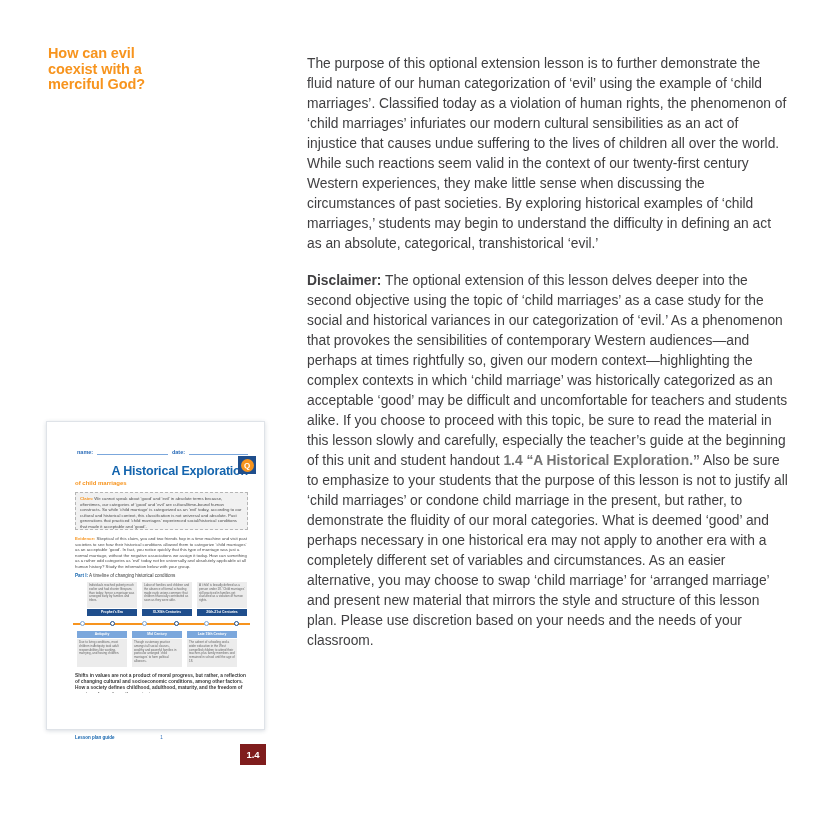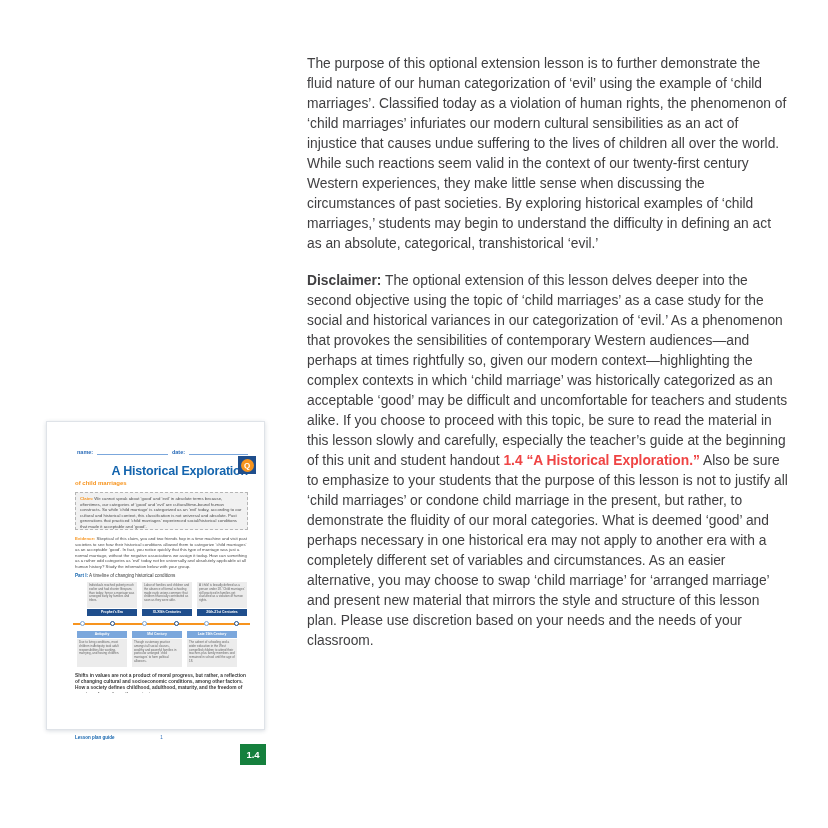--- a/index.html
+++ b/index.html
@@ -17,21 +17,21 @@
   }
 
   
   .main { position:absolute; left:307px; top:44px; width:482px; }
   .eyebrow { color:#F7941E; font-size:17px; font-weight:500; }
   h1.title { color:#0E56A0; font-size:31px; font-weight:bold; letter-spacing:-0.4px; margin-top:3px; }
   h2.stage { color:#0E56A0; font-size:19.5px; font-weight:bold; margin-top:19px; letter-spacing:-0.2px; }
   h3.overview-h { color:#1565AE; font-size:14.5px; font-weight:bold; margin-top:15px; }
   p.body-p { color:#414042; font-size:13.8px; line-height:20px; margin-top:10px; }
   p.disclaimer { margin-top:17px; }
-  .handout-link { color:#ef4444; font-weight:bold; text-decoration:none; cursor:pointer; }
+  .handout-link { color:#737373; font-weight:bold; text-decoration:none; cursor:pointer; }
 
   
   .thumb {
     position:absolute; left:46px; top:421px; width:219px; height:309px;
     background:#ffffff; border:1px solid #DFE3E8;
     box-shadow:0 1px 4px rgba(40,60,90,0.18);
   }
   .ws { position:relative; width:100%; height:100%; overflow:visible; font-family:"Liberation Sans", sans-serif; }
   .ws-logo { position:absolute; top:7px; right:8px; width:18px; height:18px; background:#1F4E8C;
     display:flex; align-items:center; justify-content:center; }
@@ -62,28 +62,31 @@
   .tl-bar.navy { background:#1F4E8C; }
   .tl-bar.light { background:#7BA7DC; margin-top:0; margin-bottom:1px; }
   .tl-line { position:relative; height:2px; background:#F7941E; margin:7px 0 6px 0; }
   .tl-dot { position:absolute; top:-2.5px; width:5px; height:5px; border-radius:50%; background:#ffffff; }
   .tl-dot.l { border:1.5px solid #7BA7DC; }
   .tl-dot.d { border:1.5px solid #1F4E8C; }
 
   .ws-summary { margin:6px 16px 0 28px; font-size:4.8px; line-height:6.2px; font-weight:bold; color:#3A3A3A; height:20px; overflow:hidden; }
   .ws-footer { position:absolute; left:28px; right:16px; bottom:16px; font-size:4.5px; font-weight:bold; color:#1565AE; }
   .ws-footer-page { position:absolute; left:50%; transform:translateX(-50%); color:#2B6CB8; font-weight:normal; }
-  .ws-badge { position:absolute; right:-2px; bottom:-9px; width:26px; height:21px; background:#15803d;
+  .ws-badge { position:absolute; right:-2px; bottom:-9px; width:26px; height:21px; background:#7f1d1d;
     color:#ffffff; font-size:9.5px; font-weight:bold; display:flex; align-items:center; justify-content:center; }
 </style>
 </head>
 <body>
 
 <div class="page">
 
+  <div class="question">How can evil
+coexist with a
+merciful God?</div>
 
   <div class="main">
     <p class="body-p"><span>The purpose of this optional extension lesson is to further demonstrate the fluid nature of our human categorization of ‘evil’ using the example of ‘child marriages’. Classified today as a violation of human rights, the phenomenon of ‘child marriages’ infuriates our modern cultural sensibilities as an act of injustice that causes undue suffering to the lives of children all over the world. While such reactions seem valid in the context of our twenty-first century Western experiences, they make little sense when discussing the circumstances of past societies. By exploring historical examples of ‘child marriages,’ students may begin to understand the difficulty in defining an act as an absolute, categorical, transhistorical ‘evil.’</span></p>
     <p class="body-p disclaimer"><strong>Disclaimer:</strong><span> The optional extension of this lesson delves deeper into the second objective using the topic of ‘child marriages’ as a case study for the social and historical variances in our categorization of ‘evil.’ As a phenomenon that provokes the sensibilities of contemporary Western audiences—and perhaps at times rightfully so, given our modern context—highlighting the complex contexts in which ‘child marriage’ was historically categorized as an acceptable ‘good’ may be difficult and uncomfortable for teachers and students alike. If you choose to proceed with this topic, be sure to read the material in this lesson slowly and carefully, especially the teacher’s guide at the beginning of this unit and student handout </span><a class="handout-link">1.4 “A Historical Exploration.”</a><span> Also be sure to emphasize to your students that the purpose of this lesson is not to justify all ‘child marriages’ or condone child marriage in the present, but rather, to demonstrate the fluidity of our moral categories. What is deemed ‘good’ and perhaps necessary in one historical era may not apply to another era with a completely different set of variables and circumstances. As an easier alternative, you may choose to swap ‘child marriage’ for ‘arranged marriage’ and present new material that mirrors the style and structure of this lesson plan. Please use discretion based on your needs and the needs of your classroom.</span></p>
   </div>
 
   <div class="thumb">
     <div class="ws">
 
       <div class="ws-logo">

